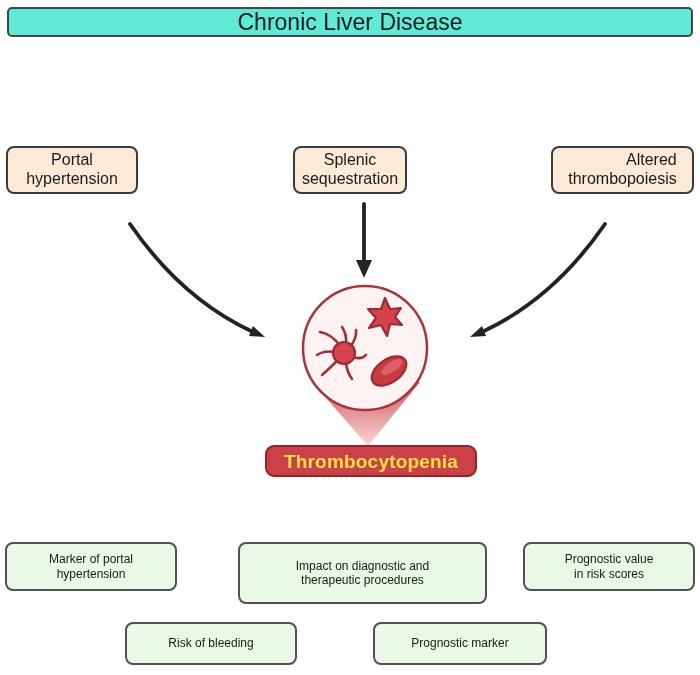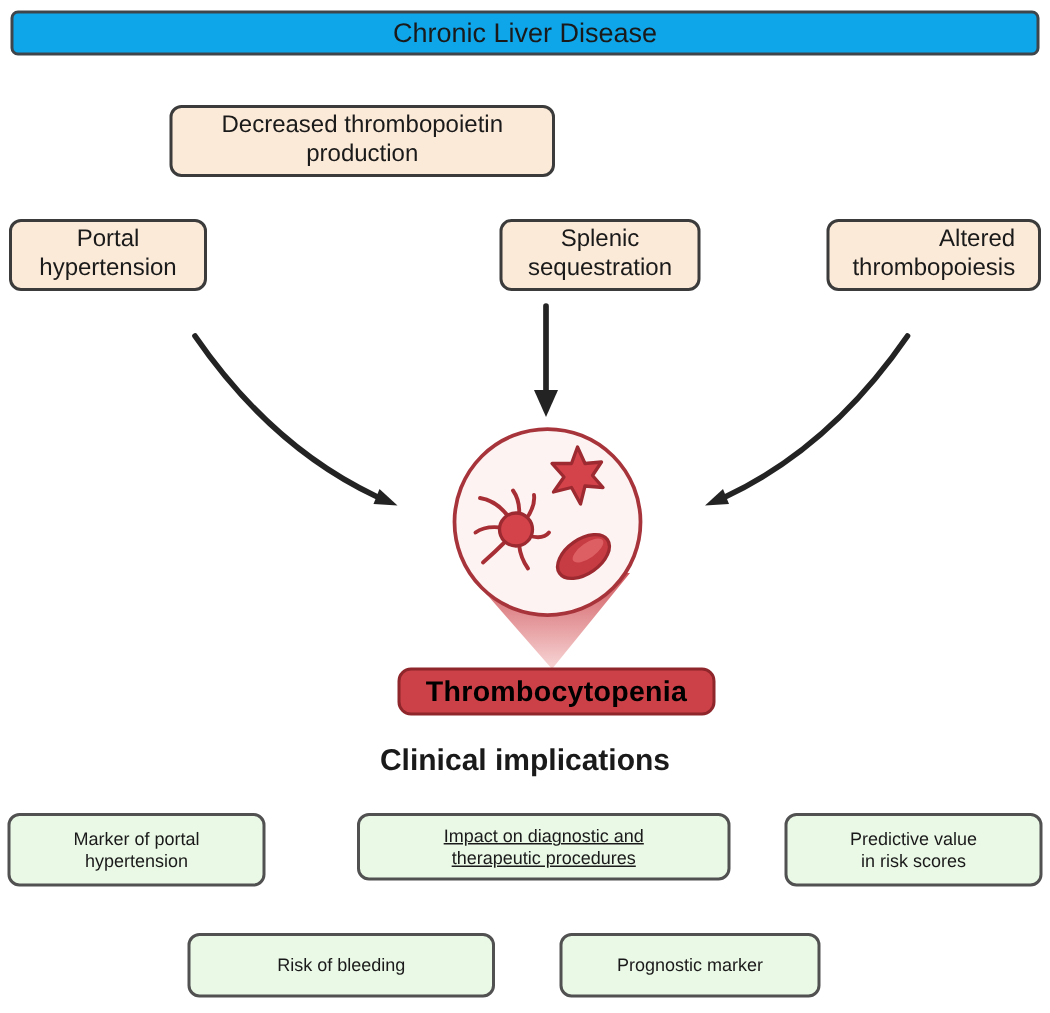--- a/index.html
+++ b/index.html
@@ -6,37 +6,37 @@
   .canvas{
     position:relative;width:700px;height:675px;background:#ffffff;
     font-family:"Liberation Sans",sans-serif;color:#1a1a1a;overflow:hidden;
   }
   .box{
     position:absolute;box-sizing:border-box;display:flex;align-items:center;justify-content:center;
     text-align:center;white-space:pre-line;line-height:1.18;border-radius:8px;
   }
   .header-box{
     left:7px;top:7px;width:686px;height:30px;border-radius:5px;
-    background:#0ea5e9;border:2px solid #3e464c;font-size:18px;line-height:1;
+    background:#5eead4;border:2px solid #3e464c;font-size:23px;line-height:1;
   }
   .mech{background:#fcead8;border:2px solid #3b3b3b;font-size:16px;}
   .m0{left:113px;top:70px;width:257px;height:48px;}
   .m1{left:412px;top:70px;width:186px;height:48px;}
   .m2{left:6px;top:146px;width:132px;height:48px;}
-  .m3{left:293px;top:146px;width:134px;height:48px;margin-left:40px;}
+  .m3{left:293px;top:146px;width:114px;height:48px;}
   .m4{left:551px;top:146px;width:143px;height:48px;text-align:right;}
   .impl{background:#eaf8e6;border:2px solid #515151;font-size:12px;}
   .g0{left:5px;top:542px;width:172px;height:49px;}
-  .g1{left:238px;top:542px;width:249px;height:45px;text-decoration:underline;}
+  .g1{left:238px;top:542px;width:249px;height:62px;}
   .g2{left:523px;top:542px;width:172px;height:49px;}
-  .g3{left:125px;top:622px;width:205px;height:43px;}
+  .g3{left:125px;top:622px;width:172px;height:43px;}
   .g4{left:373px;top:622px;width:174px;height:43px;}
   .diagnosis{
     left:265px;top:445px;width:212px;height:32px;border-radius:9px;
-    background:#cb4147;border:2.5px solid #8e262b;color:#000000;
+    background:#cb4147;border:2.5px solid #8e262b;color:#fde047;
     font-size:19px;font-weight:bold;letter-spacing:.2px;line-height:1;
   }
   .section-heading{
     position:absolute;left:0;top:496px;width:700px;text-align:center;
     font-size:20px;font-weight:bold;
   }
   .art{position:absolute;left:0;top:0;width:700px;height:675px;pointer-events:none;}
 </style>
 </head>
 <body>
@@ -84,35 +84,32 @@
 
       <g>
         <ellipse cx="389" cy="371" rx="19.5" ry="11.5" transform="rotate(-35 389 371)" fill="#c73b42" stroke="#9c2a30" stroke-width="2.2"></ellipse>
         <ellipse cx="392" cy="367" rx="12" ry="5" transform="rotate(-35 392 367)" fill="#de5f63"></ellipse>
       </g>
     </g>
   </svg>
 
   <div class="box header-box">Chronic Liver Disease</div>
 
-  <div class="box mech m0">Decreased thrombopoietin
-production</div>
   <div class="box mech m2">Portal
 hypertension</div>
   <div class="box mech m3">Splenic
 sequestration</div>
   <div class="box mech m4">Altered
 thrombopoiesis</div>
 
   <div class="box diagnosis">Thrombocytopenia</div>
 
-  <div class="section-heading">Clinical implications</div>
 
   <div class="box impl g0">Marker of portal
 hypertension</div>
   <div class="box impl g1">Impact on diagnostic and
 therapeutic procedures</div>
-  <div class="box impl g2">Predictive value
+  <div class="box impl g2">Prognostic value
 in risk scores</div>
   <div class="box impl g3">Risk of bleeding</div>
   <div class="box impl g4">Prognostic marker</div>
 
 </div>
 
 </body></html>

